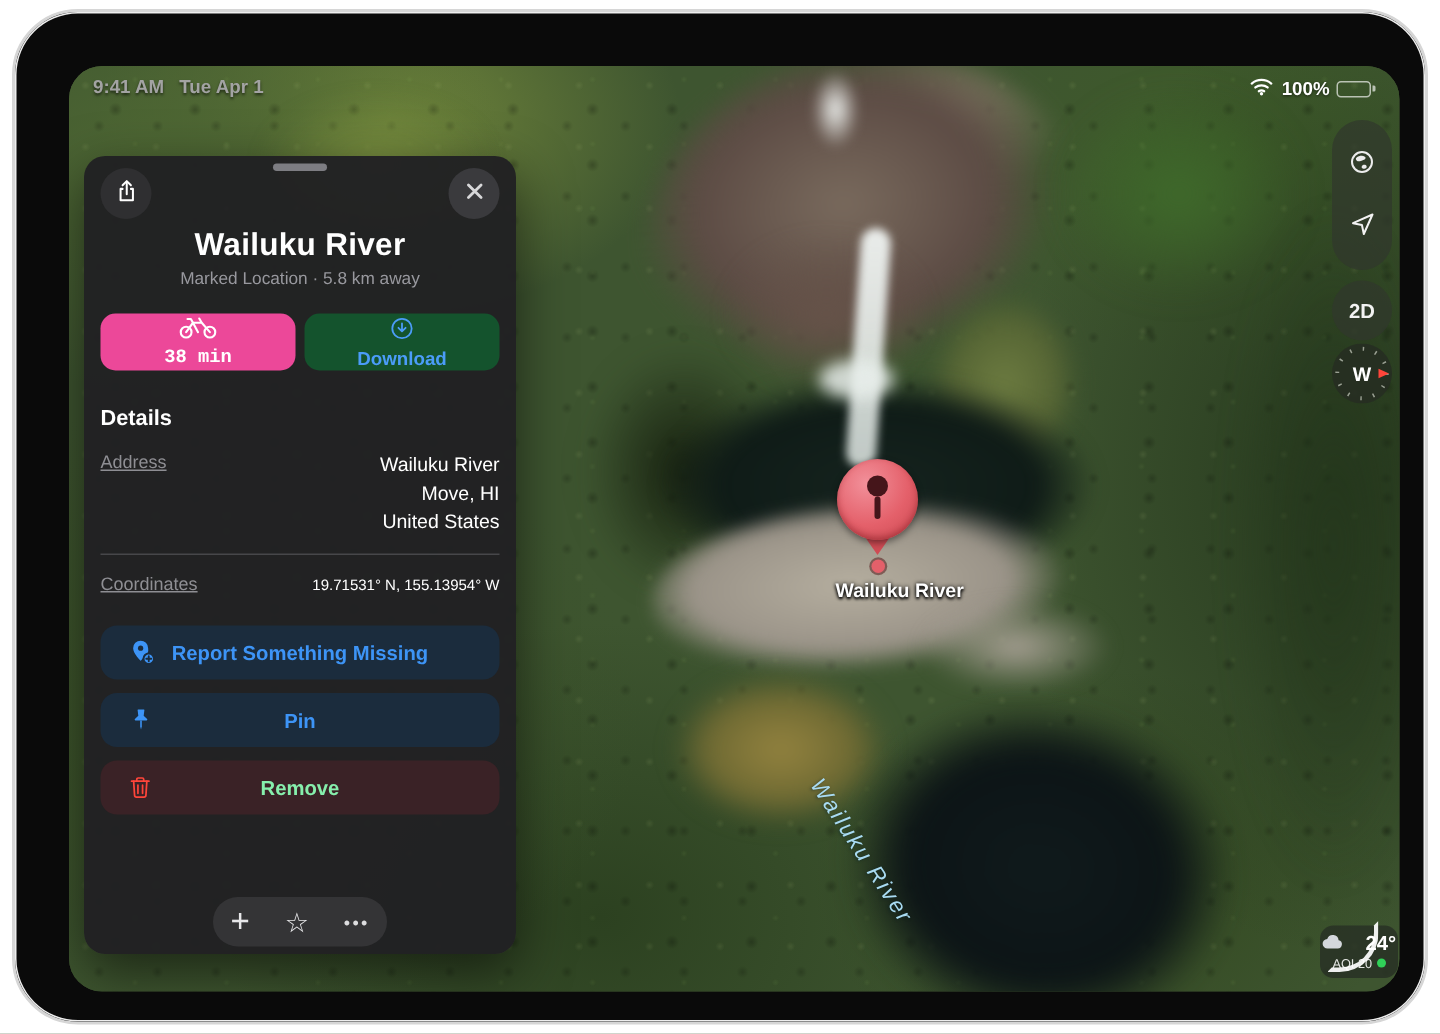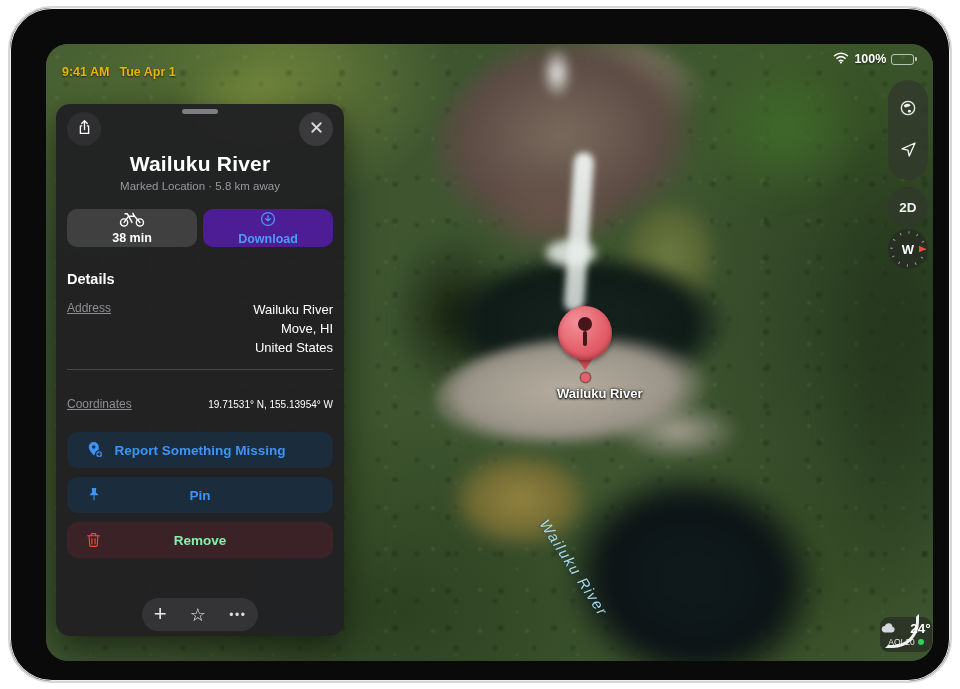--- a/index.html
+++ b/index.html
@@ -56,51 +56,51 @@
   .beach-spit { left:556px; top:352px; width:150px; height:70px; filter:blur(6px);
     background: radial-gradient(55% 55% at 50% 50%, #a7a094 0%, rgba(0,0,0,0) 78%); }
   .grass-gold { left:392px; top:398px; width:165px; height:115px; filter:blur(8px);
     background: radial-gradient(55% 55% at 50% 50%, #94833f 0%, #6f6a33 55%, rgba(0,0,0,0) 78%); }
   .river-dark { left:512px; top:420px; width:270px; height:230px; filter:blur(9px); transform:rotate(10deg);
     background: radial-gradient(60% 60% at 50% 50%, #101a1c 0%, #0c1416 55%, rgba(0,0,0,0) 80%); }
   .forest-right { left:768px; top:60px; width:150px; height:520px; filter:blur(12px); opacity:.85;
     background: radial-gradient(55% 55% at 50% 50%, #25371d 0%, rgba(0,0,0,0) 80%); }
 
   
-  .status-left { position:absolute; left:16px; top:21px; color:#eab308; font-size:12.5px; font-weight:bold;
+  .status-left { position:absolute; left:16px; top:7px; color:#a3a3a3; font-size:12.5px; font-weight:bold;
     text-shadow:0 1px 2px rgba(0,0,0,.6); display:flex; gap:10px; }
   .status-right { position:absolute; right:16px; top:7px; color:#fff; font-size:12.5px; font-weight:bold;
     text-shadow:0 1px 2px rgba(0,0,0,.6); display:flex; align-items:center; gap:5px; }
   .battery-body { width:23px; height:11px; border:1px solid rgba(255,255,255,.65); border-radius:3px; padding:1px; }
   .battery-fill { width:100%; height:100%; background:#fff; border-radius:1.5px; }
   .battery-nub { width:1.6px; height:4px; background:rgba(255,255,255,.65); border-radius:0 1px 1px 0; margin-left:1px; }
 
   
   .card { position:absolute; left:10px; top:60px; width:288px; height:532px;
     background:rgba(33,33,35,.97); border-radius:14px; box-shadow:0 12px 36px rgba(0,0,0,.55);
     color:#fff; padding:0 11px; }
   .grab-handle { position:absolute; left:50%; top:5px; transform:translateX(-50%);
     width:36px; height:4.5px; border-radius:3px; background:#7d7d82; }
   .circle-btn { position:absolute; top:8px; width:34px; height:34px; border-radius:50%;
     background:#3a3a3d; border:none; display:flex; align-items:center; justify-content:center; cursor:pointer; }
   .circle-btn.share { left:11px; background:#2f2f31; }
   .circle-btn.close { right:11px; }
   .card-title { margin-top:48px; text-align:center; font-size:21px; font-weight:bold; letter-spacing:.2px; }
   .card-subtitle { margin-top:4px; text-align:center; font-size:11.5px; color:#98989e; }
   .actions-row { margin-top:17px; display:flex; gap:6px; }
-  .action-btn { flex:1; height:38px; border:none; border-radius:10px; background:#4c1d95;
+  .action-btn { flex:1; height:38px; border:none; border-radius:10px; background:#14532d;
     display:flex; flex-direction:column; align-items:center; justify-content:center; gap:1px;
     color:#4b9cf8; font-size:12.5px; font-weight:bold; cursor:pointer; }
-  .action-btn.primary { background:#404040; color:#fff; }
+  .action-btn.primary { background:#ec4899; color:#fff;font-family:Liberation Mono, monospace; }
   .details-heading { margin-top:24px; font-size:14.5px; font-weight:bold; }
   .detail-row { display:flex; margin-top:13px; }
   .detail-label { color:#8e8e93; font-size:12px; padding-top:1px;text-decoration:underline; }
   .detail-value { margin-left:auto; text-align:right; font-size:13px; line-height:19px; color:#fff; }
   .divider { margin-top:12px; border-top:1px solid #47474a; }
-  .coord-row { display:flex; margin-top:26px; align-items:baseline; }
+  .coord-row { display:flex; margin-top:11px; align-items:baseline; }
   .coord-value { margin-left:auto; font-size:10px; }
   .wide-btn { position:relative; width:100%; height:36px; margin-top:9px; border:none; border-radius:11px;
     background:#1b2c3d; color:#3d94f6; font-size:13.5px; font-weight:bold; cursor:pointer; }
   .wide-btn .btn-icon { position:absolute; left:18px; top:50%; transform:translateY(-50%); display:flex; }
   .wide-btn.report { margin-top:21px; }
   .wide-btn.danger { background:#3a2226; color:#86efac; }
   .card-toolbar { position:absolute; left:50%; bottom:5px; transform:translateX(-50%);
     width:116px; height:33px; border-radius:17px; background:#343436;
     display:flex; align-items:center; justify-content:space-around; }
   .tool-glyph { background:none; border:none; color:#e8e8ea; cursor:pointer; line-height:1; }

